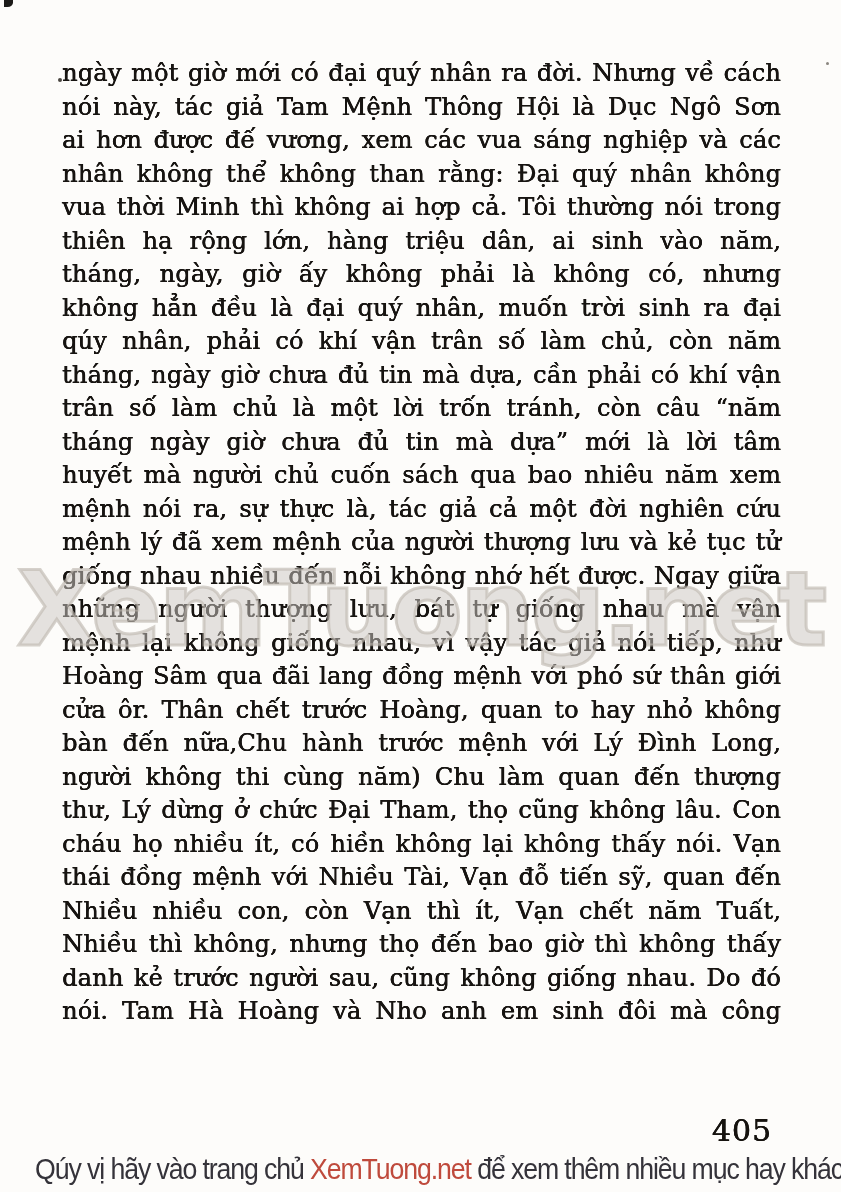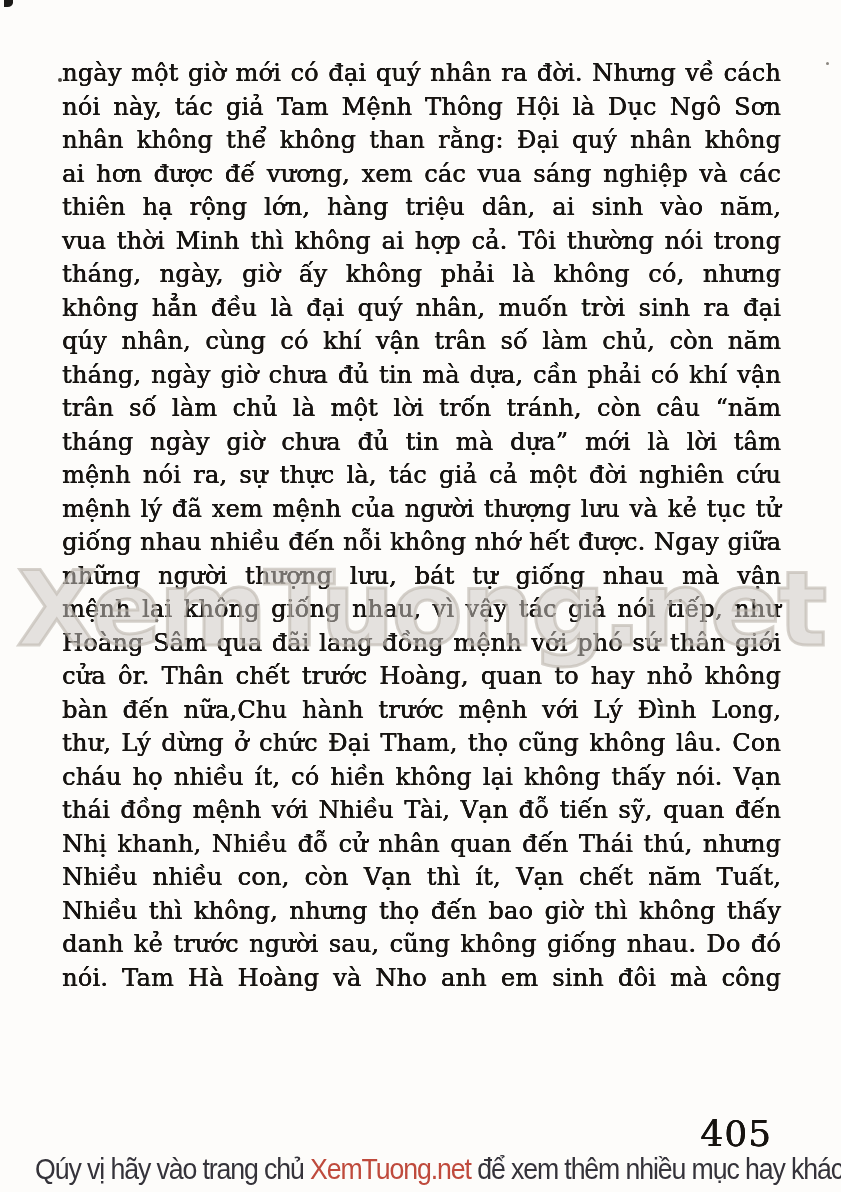--- a/index.html
+++ b/index.html
@@ -64,21 +64,21 @@
     color: rgba(250, 248, 245, 0.25);
     -webkit-text-stroke: 3px rgba(188, 182, 174, 0.6);
     text-shadow: 0 0 1px rgba(160,155,148,0.35);
     white-space: nowrap;
     pointer-events: none;
   }
   .page-number {
     position: absolute;
     top: 1113px;
     right: 69px;
-    font-size: 36px;
+    font-size: 30px;
     letter-spacing: 1px;
     text-shadow: 0 0 0.6px currentColor, 0.4px 0 0 currentColor;
     color: #16130f;
     margin-left: 16px;
   }
   .footer {
     position: absolute;
     left: 0;
     bottom: 6px;
     width: 841px;
@@ -103,42 +103,43 @@
 
 <div class="page">
 
   <div class="speck-corner"></div>
   <div class="speck-dot"></div>
   <div class="speck-dot2"></div>
 
   <div class="text-block">
       <div class="line">ngày một giờ mới có đại quý nhân ra đời. Nhưng về cách</div>
       <div class="line">nói này, tác giả Tam Mệnh Thông Hội là Dục Ngô Sơn</div>
+      <div class="line">ai hơn được đế vương, xem các vua sáng nghiệp và các</div>
       <div class="line">nhân không thể không than rằng: Đại quý nhân không</div>
-      <div class="line">ai hơn được đế vương, xem các vua sáng nghiệp và các</div>
+      <div class="line">vua thời Minh thì không ai hợp cả. Tôi thường nói trong</div>
       <div class="line">thiên hạ rộng lớn, hàng triệu dân, ai sinh vào năm,</div>
-      <div class="line">vua thời Minh thì không ai hợp cả. Tôi thường nói trong</div>
       <div class="line">tháng, ngày, giờ ấy không phải là không có, nhưng</div>
       <div class="line">không hẳn đều là đại quý nhân, muốn trời sinh ra đại</div>
-      <div class="line">qúy nhân, cùng có khí vận trân số làm chủ, còn năm</div>
+      <div class="line">qúy nhân, phải có khí vận trân số làm chủ, còn năm</div>
       <div class="line">tháng, ngày giờ chưa đủ tin mà dựa, cần phải có khí vận</div>
       <div class="line">trân số làm chủ là một lời trốn tránh, còn câu “năm</div>
       <div class="line">tháng ngày giờ chưa đủ tin mà dựa” mới là lời tâm</div>
+      <div class="line">huyết mà người chủ cuốn sách qua bao nhiêu năm xem</div>
       <div class="line">mệnh nói ra, sự thực là, tác giả cả một đời nghiên cứu</div>
       <div class="line">mệnh lý đã xem mệnh của người thượng lưu và kẻ tục tử</div>
       <div class="line">giống nhau nhiều đến nỗi không nhớ hết được. Ngay giữa</div>
       <div class="line">những người thượng lưu, bát tự giống nhau mà vận</div>
       <div class="line">mệnh lại không giống nhau, vì vậy tác giả nói tiếp, như</div>
       <div class="line">Hoàng Sâm qua đãi lang đồng mệnh với phó sứ thân giới</div>
       <div class="line">cửa ôr. Thân chết trước Hoàng, quan to hay nhỏ không</div>
       <div class="line">bàn đến nữa,Chu hành trước mệnh với Lý Đình Long,</div>
+      <div class="line">người không thi cùng năm) Chu làm quan đến thượng</div>
       <div class="line">thư, Lý dừng ở chức Đại Tham, thọ cũng không lâu. Con</div>
       <div class="line">cháu họ nhiều ít, có hiền không lại không thấy nói. Vạn</div>
       <div class="line">thái đồng mệnh với Nhiều Tài, Vạn đỗ tiến sỹ, quan đến</div>
-      <div class="line">Nhị khanh, Nhiều đỗ cử nhân quan đến Thái thú, nhưng</div>
       <div class="line">Nhiều nhiều con, còn Vạn thì ít, Vạn chết năm Tuất,</div>
       <div class="line">Nhiều thì không, nhưng thọ đến bao giờ thì không thấy</div>
       <div class="line">danh kẻ trước người sau, cũng không giống nhau. Do đó</div>
       <div class="line">nói. Tam Hà Hoàng và Nho anh em sinh đôi mà công</div>
     </div>
 
   <div class="watermark">XemTuong.net</div>
 
   <div class="page-number">405</div>
 

